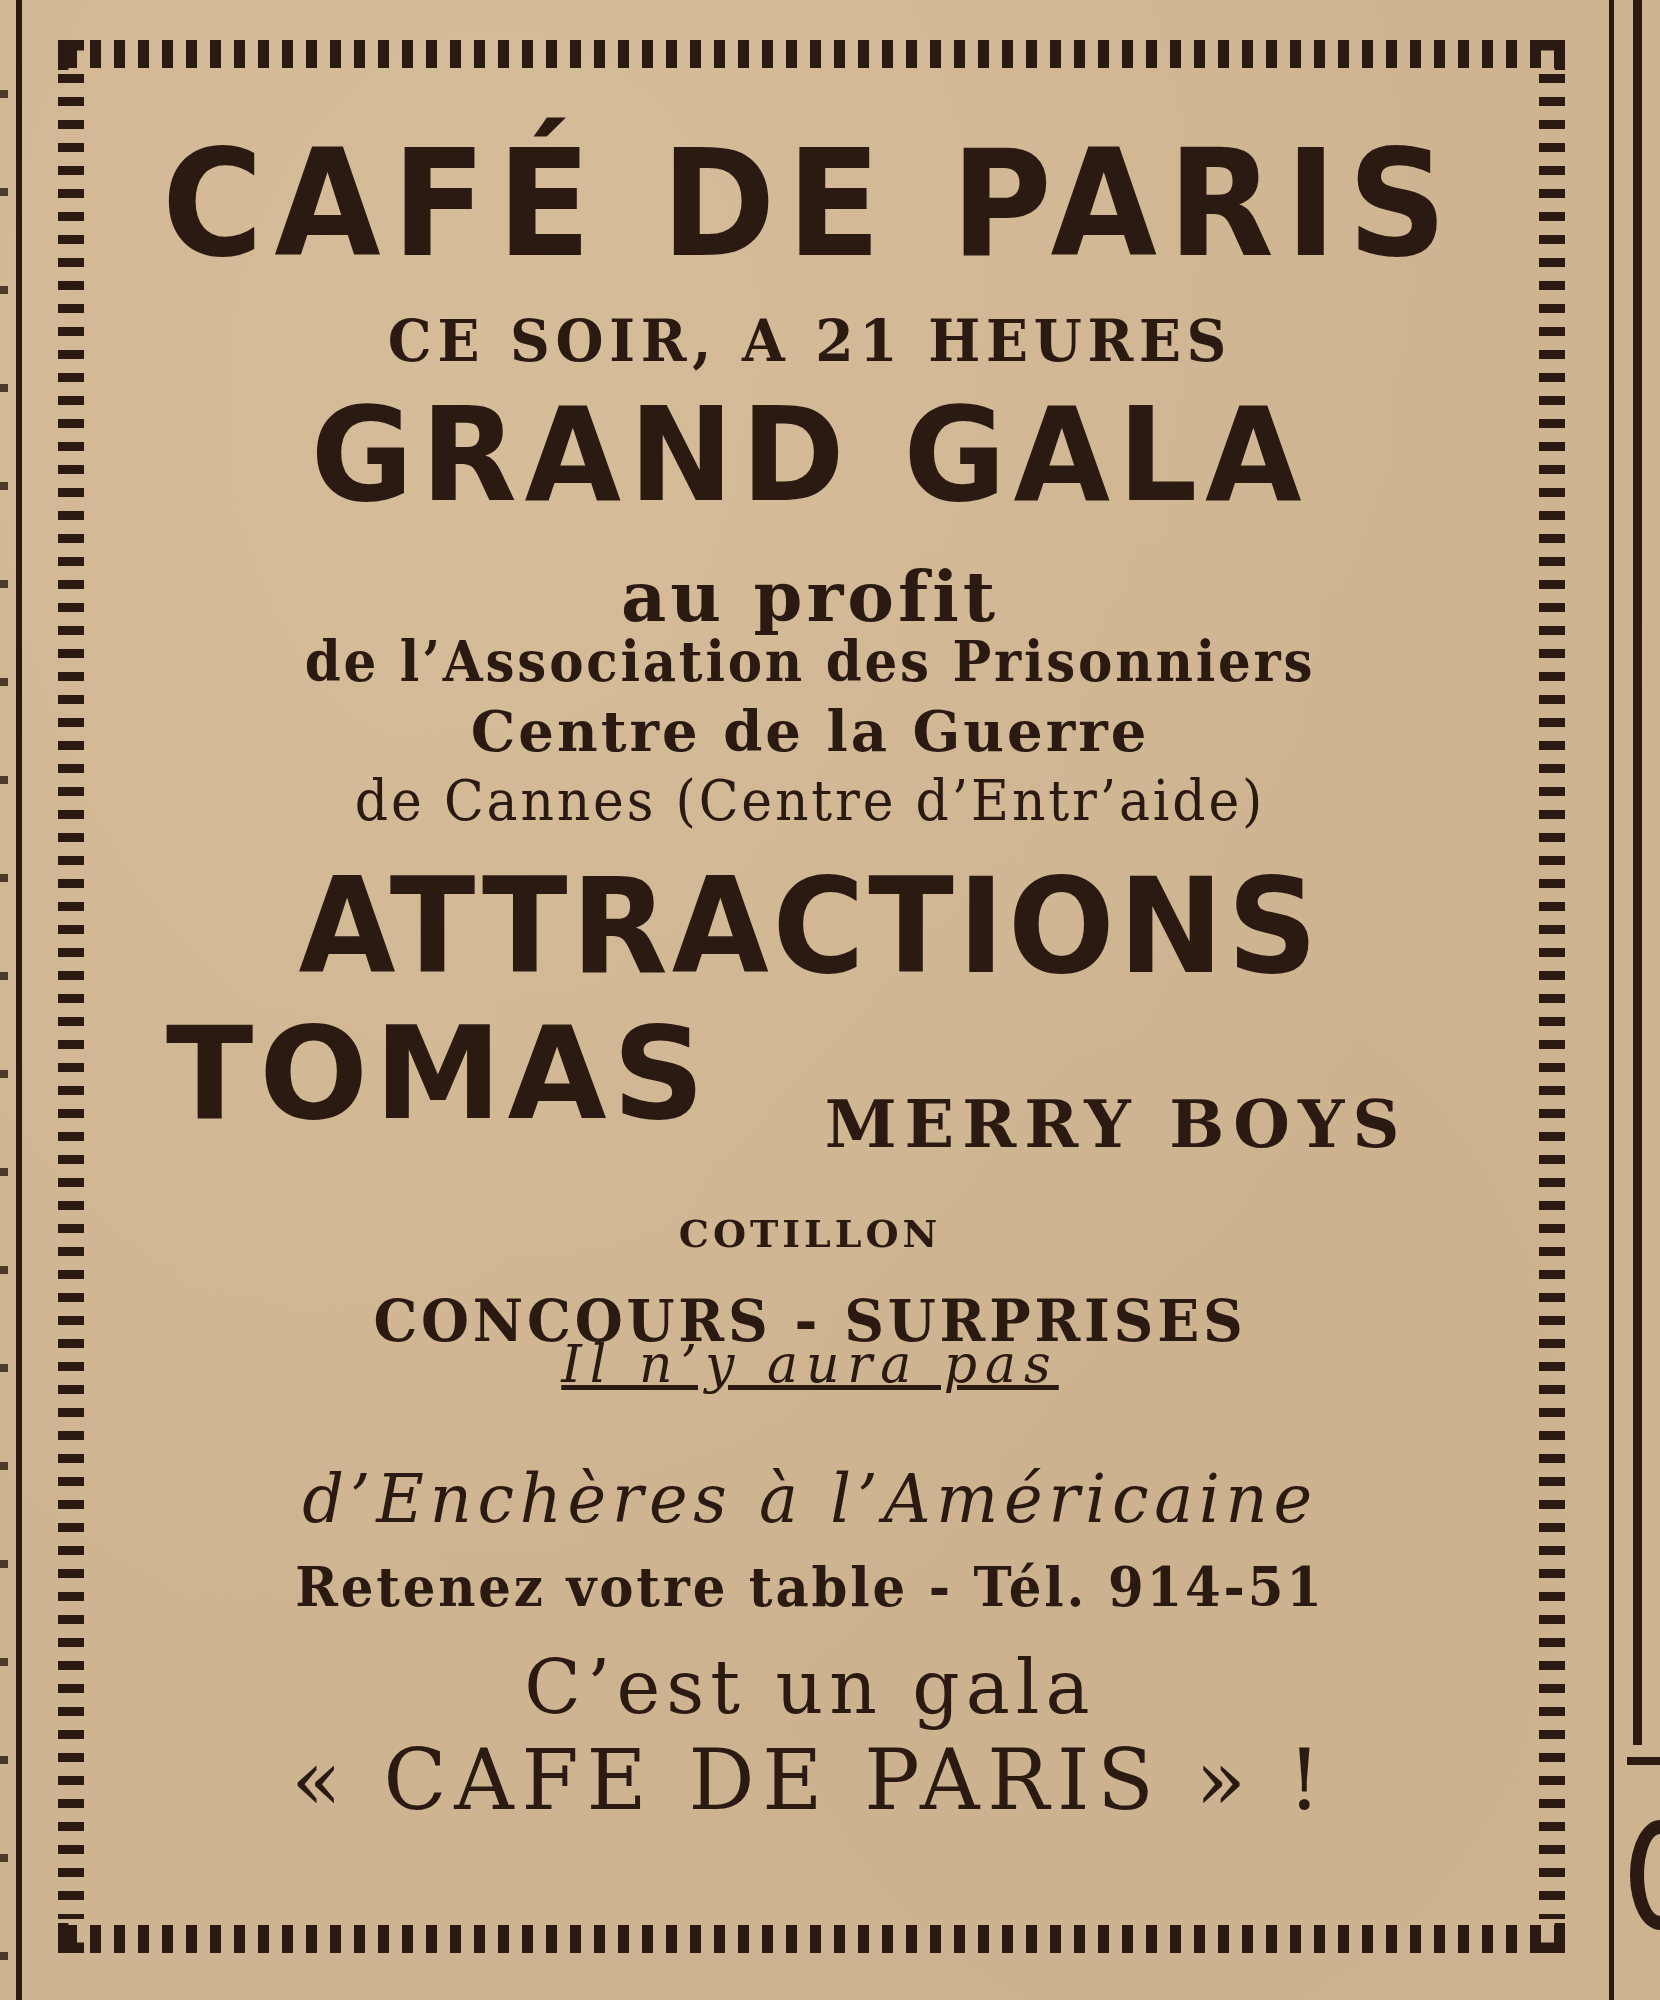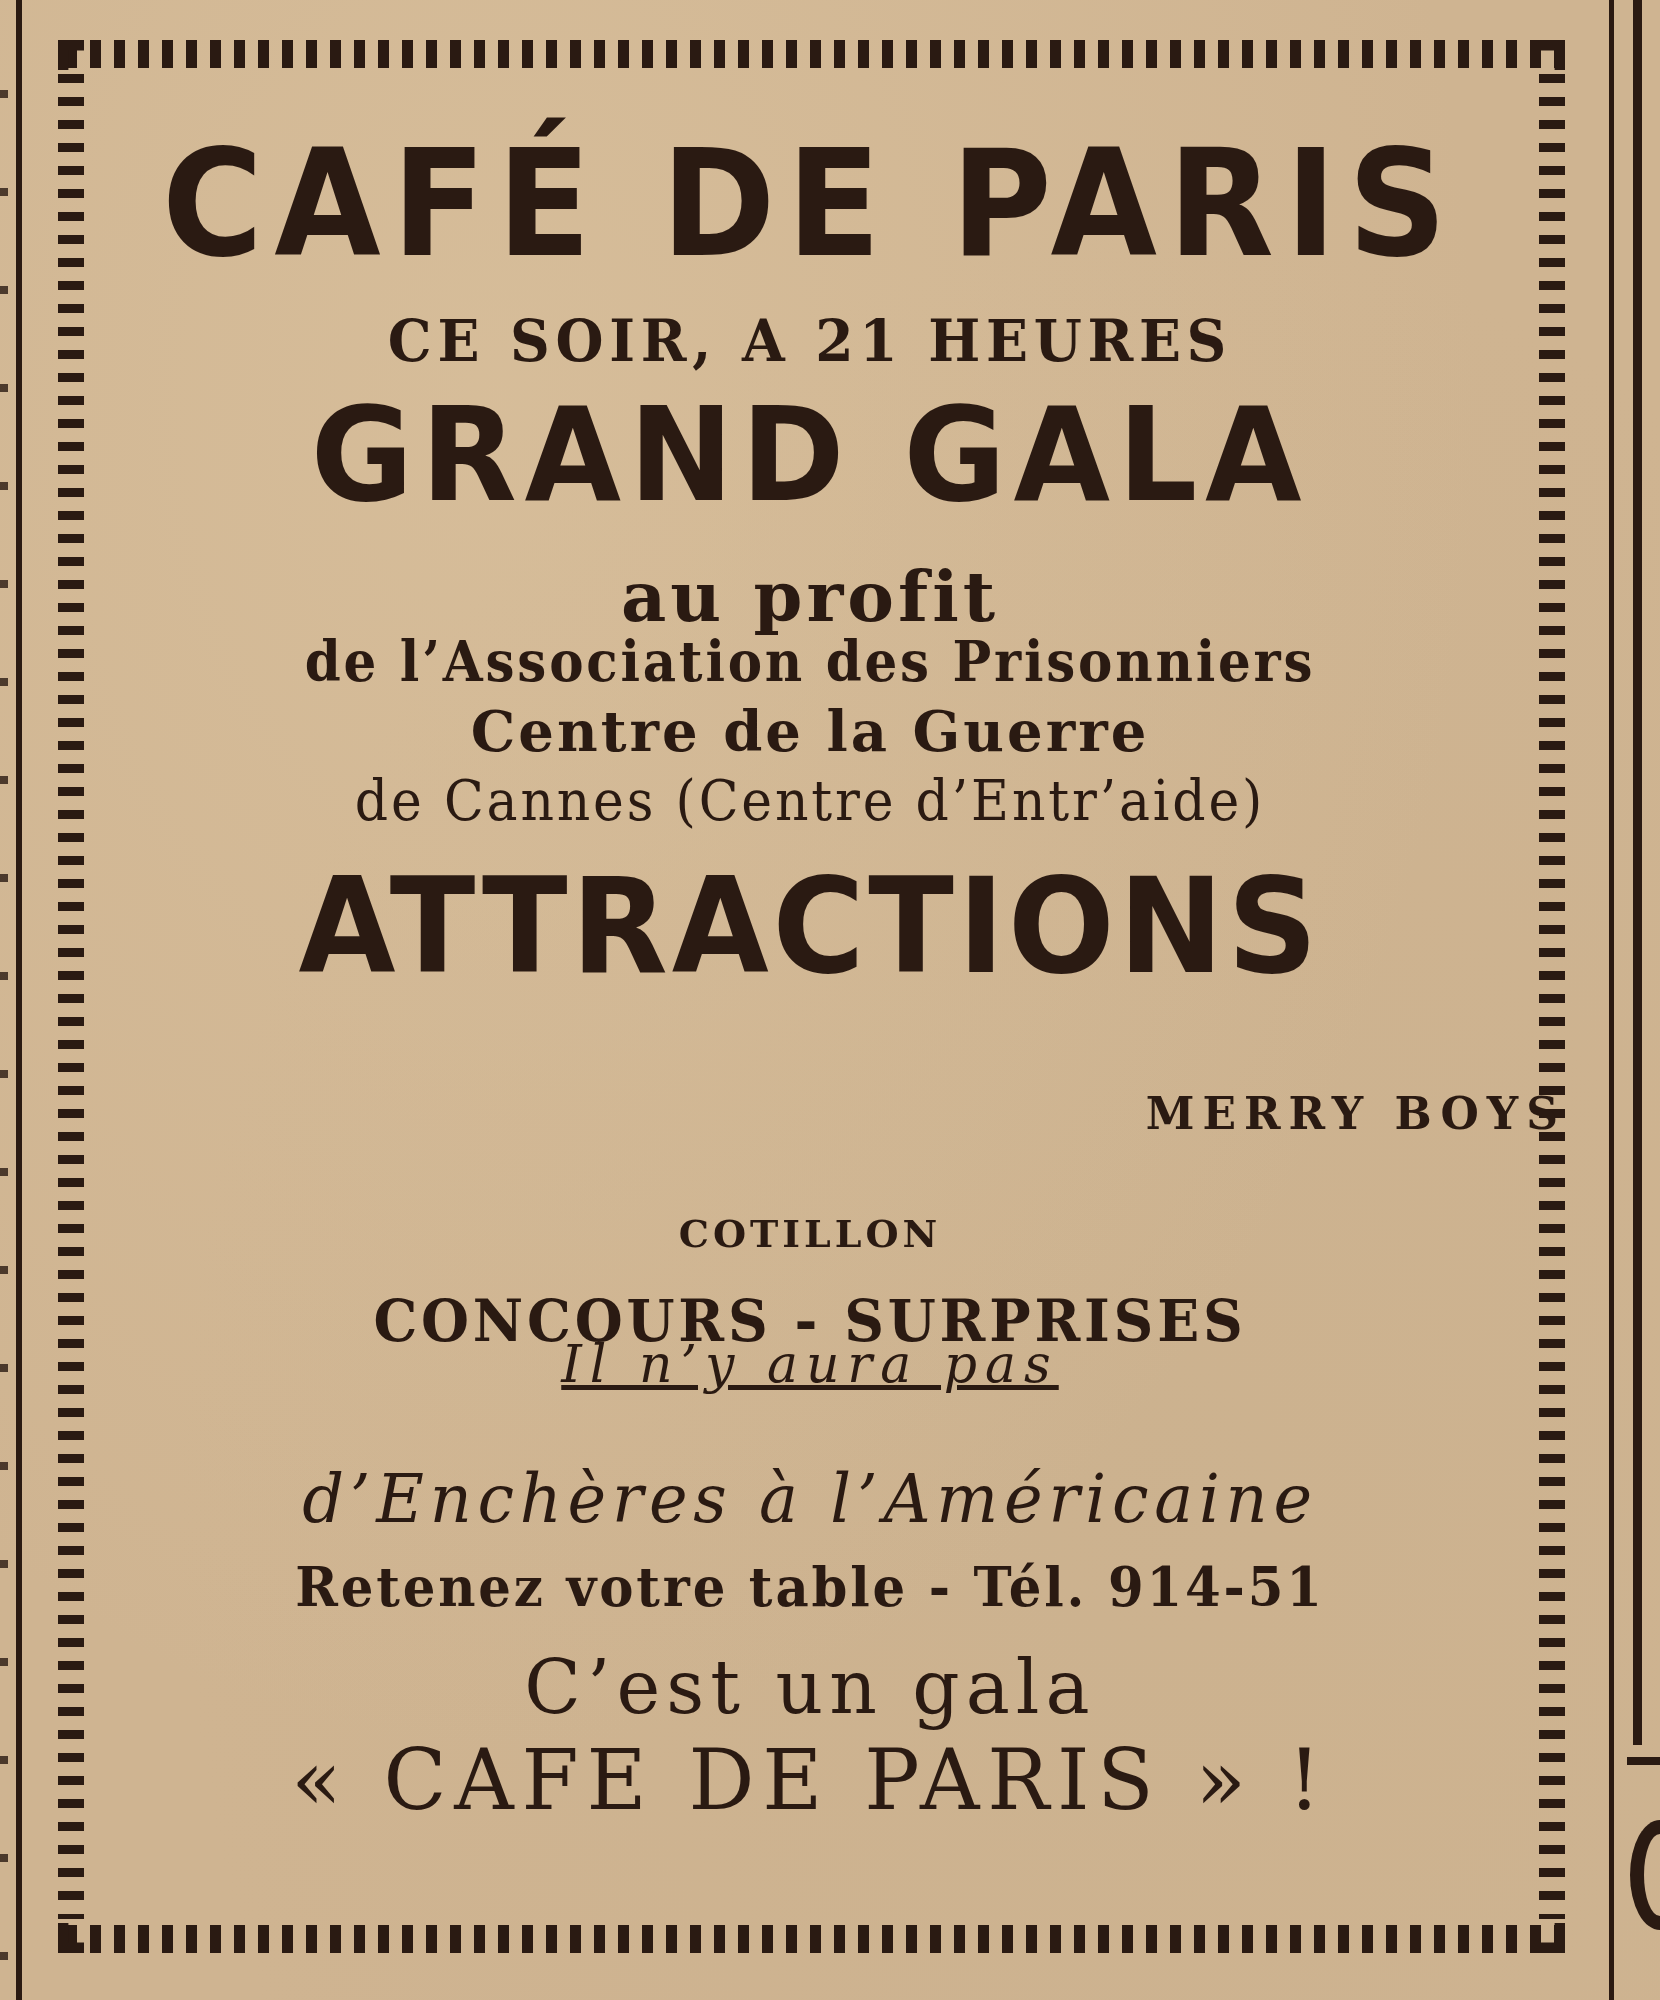--- a/index.html
+++ b/index.html
@@ -154,22 +154,22 @@
       font-size: 56px;
       letter-spacing: 8px;
       white-space: nowrap;
       line-height: 1;
     }
     #l-merry {
       position: absolute;
       left: 566px;
       top: 82px;
       width: 900px;
-      text-align: right;
-      font-size: 44px;
+      text-align: center;
+      font-size: 65px;
       letter-spacing: 8px;
       white-space: nowrap;
       line-height: 1;
     }
     #l-cotillon { top: 1155px; font-size: 38px; letter-spacing: 4px; }
     #l-concours { top: 1232px; font-size: 58px; letter-spacing: 4px; transform: scaleX(0.95); }
     #l-pas { top: 1278px; font-size: 52px; letter-spacing: 8px; text-decoration: underline; }
     #l-encheres { top: 1405px; font-size: 68px; letter-spacing: 6px; transform: scaleX(0.96); }
     #l-retenez { top: 1500px; font-size: 54px; letter-spacing: 3px; transform: scaleX(0.95); }
     #l-cest { top: 1590px; font-size: 74px; letter-spacing: 6px; }
@@ -200,20 +200,21 @@
   <div id="l-title" class="line sans-xl">CAFÉ DE PARIS</div>
   <div id="l-time" class="line serif-bold">CE SOIR, A 21 HEURES</div>
   <div id="l-gala" class="line sans-xl">GRAND GALA</div>
   <div id="l-profit" class="line serif-bold">au profit</div>
   <div id="l-assoc" class="line serif-bold">de l’Association des Prisonniers</div>
   <div id="l-civils" class="line serif-bold">Centre de la Guerre</div>
   <div id="l-cannes" class="line serif-reg">de Cannes (Centre d’Entr’aide)</div>
   <div id="l-attr" class="line sans-xl">ATTRACTIONS</div>
 
   <div class="tomas-row">
+    <div id="l-tomas" class="sans-xl">TOMAS</div>
     <div id="l-merry" class="serif-bold">MERRY BOYS</div>
   </div>
 
   <div id="l-cotillon" class="line serif-bold">COTILLON</div>
   <div id="l-concours" class="line serif-bold">CONCOURS - SURPRISES</div>
   <div id="l-pas" class="line serif-italic">Il n’y aura pas</div>
   <div id="l-encheres" class="line serif-italic">d’Enchères à l’Américaine</div>
   <div id="l-retenez" class="line serif-bold">Retenez votre table - Tél. 914-51</div>
   <div id="l-cest" class="line serif-reg">C’est un gala</div>
   <div id="l-slogan" class="line serif-reg">« CAFE DE PARIS » !</div>

